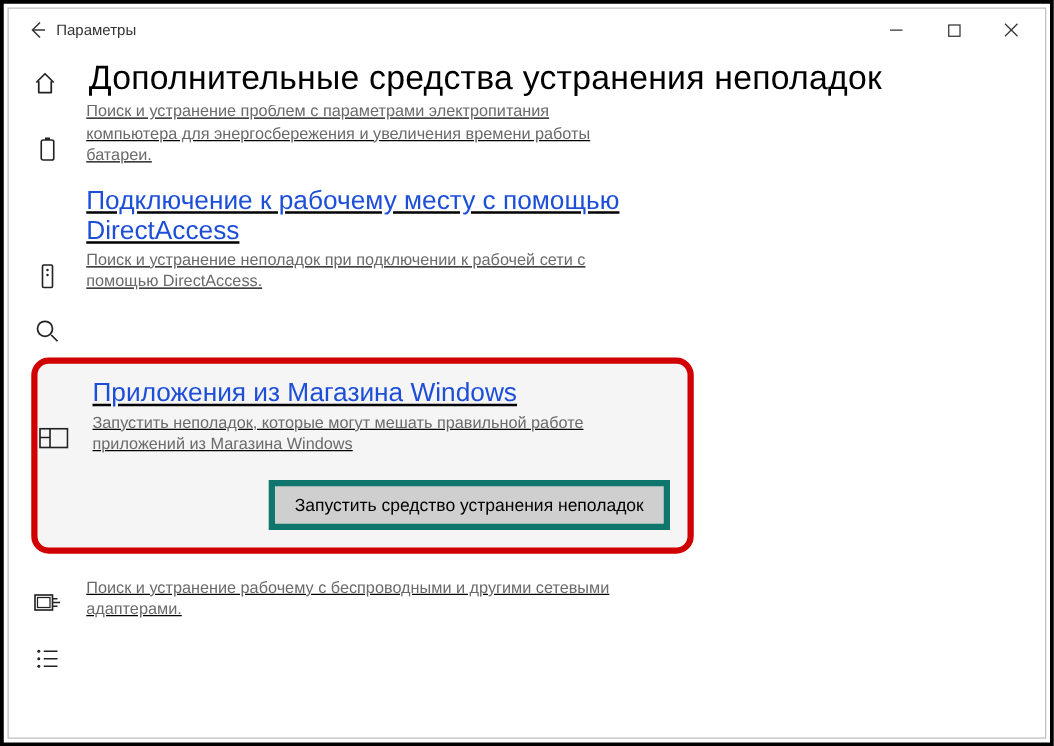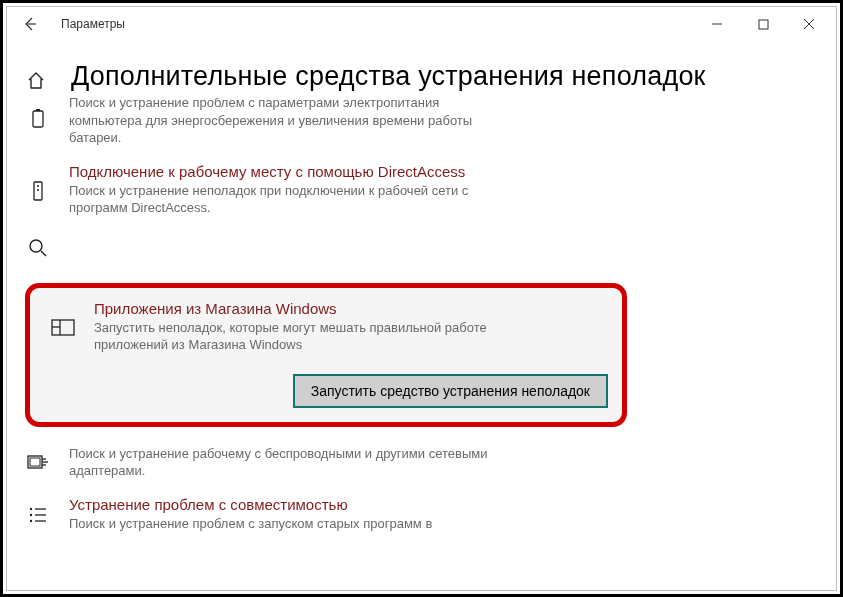--- a/index.html
+++ b/index.html
@@ -25,35 +25,35 @@
     align-items: center;
     padding: 0 4px 0 8px;
     font-size: 12px;
     color: #333;
   }
   .back-btn {
     width: 30px; height: 30px;
     display: flex; align-items: center; justify-content: center;
     font-size: 16px; color: #333;
   }
-  .titlebar-title { margin-left: 16px; }
+  .titlebar-title { }
   .win-controls { margin-left: auto; display: flex; }
   .win-btn {
     width: 46px; height: 30px;
     display: flex; align-items: center; justify-content: center;
     font-size: 12px; color: #333;
   }
   .win-btn svg { display:block; }
 
   
   .home-row {
     display: flex;
     align-items: center;
     padding: 0 0 0 18px;
-    margin-top: 20px;
+    margin-top: 6px;
   }
   .home-icon {
     width: 22px; height: 22px;
     margin-top: 8px;
     display: flex; align-items: center; justify-content: center;
   }
   .page-title {
     font-size: 27px;
     font-weight: 400;
     margin-left: 24px;
@@ -63,66 +63,67 @@
 
   
   .content {
     flex: 1;
     padding: 0 24px 0 18px;
     margin-top: 6px;
     overflow: hidden;
   }
   .item {
     display: flex;
-    align-items: center;
+    align-items: flex-end;
     padding: 10px 0 6px 0;
+    text-decoration: underline;
   }
   .item-icon {
     width: 26px; height: 26px;
     flex: 0 0 26px;
     display: flex; align-items: center; justify-content: center;
     color: #222;
     margin-top: 2px;
   }
   .item-body {
     margin-left: 18px;
     max-width: 430px;
   }
   .item-title {
-    font-size: 15px;
-    color: #7f1d1d;
+    font-size: 21px;
+    color: #1d4ed8;
     margin-bottom: 2px;
   }
   .item-desc {
     font-size: 13px;
     color: #6a6a6a;
     line-height: 1.35;
   } 
   .item-first { padding-top: 0; margin-top:-4px;}
   .item-first .item-icon { margin-top:-2px; }
 
   
   .highlight-wrap {
     border: 5px solid #d10000;
     border-radius: 14px;
-    padding: 8px 8px 14px 20px;
-    margin: 16px 0 8px 0;
-    width: 602px;
+    padding: 8px 8px 14px 0;
+    margin: 2px 0 8px 0;
+    width: 530px;
     background: #f5f5f5;
   }
   .highlight-wrap .item { padding-top:4px; }
   .run-btn-row {
     display: flex;
     justify-content: flex-end;
     margin-top: 14px;
     padding-right: 6px;
   }
   .run-btn {
     background: #cfcfcf;
-    border: 2px solid #0f766e;
+    border: 5px solid #0f766e;
     font-size: 14px;
     padding: 7px 16px;
     color: #000;
     font-family: inherit;
   }
 </style>
 </head>
 <body>
 
 <div class="inner">
@@ -181,21 +182,21 @@
     <div class="item">
       <div class="item-icon">
         <svg width="22" height="22" viewBox="0 0 22 22">
             <rect x="7" y="2" width="8" height="18" rx="1" stroke="#222" stroke-width="1.3" fill="none"></rect>
             <circle cx="11" cy="6" r="1" fill="#222"></circle>
             <circle cx="11" cy="10" r="1" fill="#222"></circle>
           </svg>
       </div>
       <div class="item-body">
         <div class="item-title">Подключение к рабочему месту с помощью DirectAccess</div>
-        <div class="item-desc">Поиск и устранение неполадок при подключении к рабочей сети с программ DirectAccess.</div>
+        <div class="item-desc">Поиск и устранение неполадок при подключении к рабочей сети с помощью DirectAccess.</div>
       </div>
     </div>
 
     <div class="item">
       <div class="item-icon">
         <svg width="22" height="22" viewBox="0 0 22 22">
             <circle cx="9" cy="9" r="6" stroke="#222" stroke-width="1.4" fill="none"></circle>
             <line x1="14" y1="14" x2="19" y2="19" stroke="#222" stroke-width="1.4"></line>
           </svg>
       </div>
@@ -241,20 +242,16 @@
       <div class="item-icon">
         <svg width="22" height="22" viewBox="0 0 22 22">
           <circle cx="4" cy="5" r="1.2" fill="#222"></circle>
             <line x1="8" y1="5" x2="19" y2="5" stroke="#222" stroke-width="1.3"></line>
           <circle cx="4" cy="11" r="1.2" fill="#222"></circle>
             <line x1="8" y1="11" x2="19" y2="11" stroke="#222" stroke-width="1.3"></line>
           <circle cx="4" cy="17" r="1.2" fill="#222"></circle>
             <line x1="8" y1="17" x2="19" y2="17" stroke="#222" stroke-width="1.3"></line>
         </svg>
       </div>
-      <div class="item-body">
-        <div class="item-title">Устранение проблем с совместимостью</div>
-        <div class="item-desc">Поиск и устранение проблем с запуском старых программ в</div>
-      </div>
     </div>
 
   </div>
 </div>
 
 </body></html>

